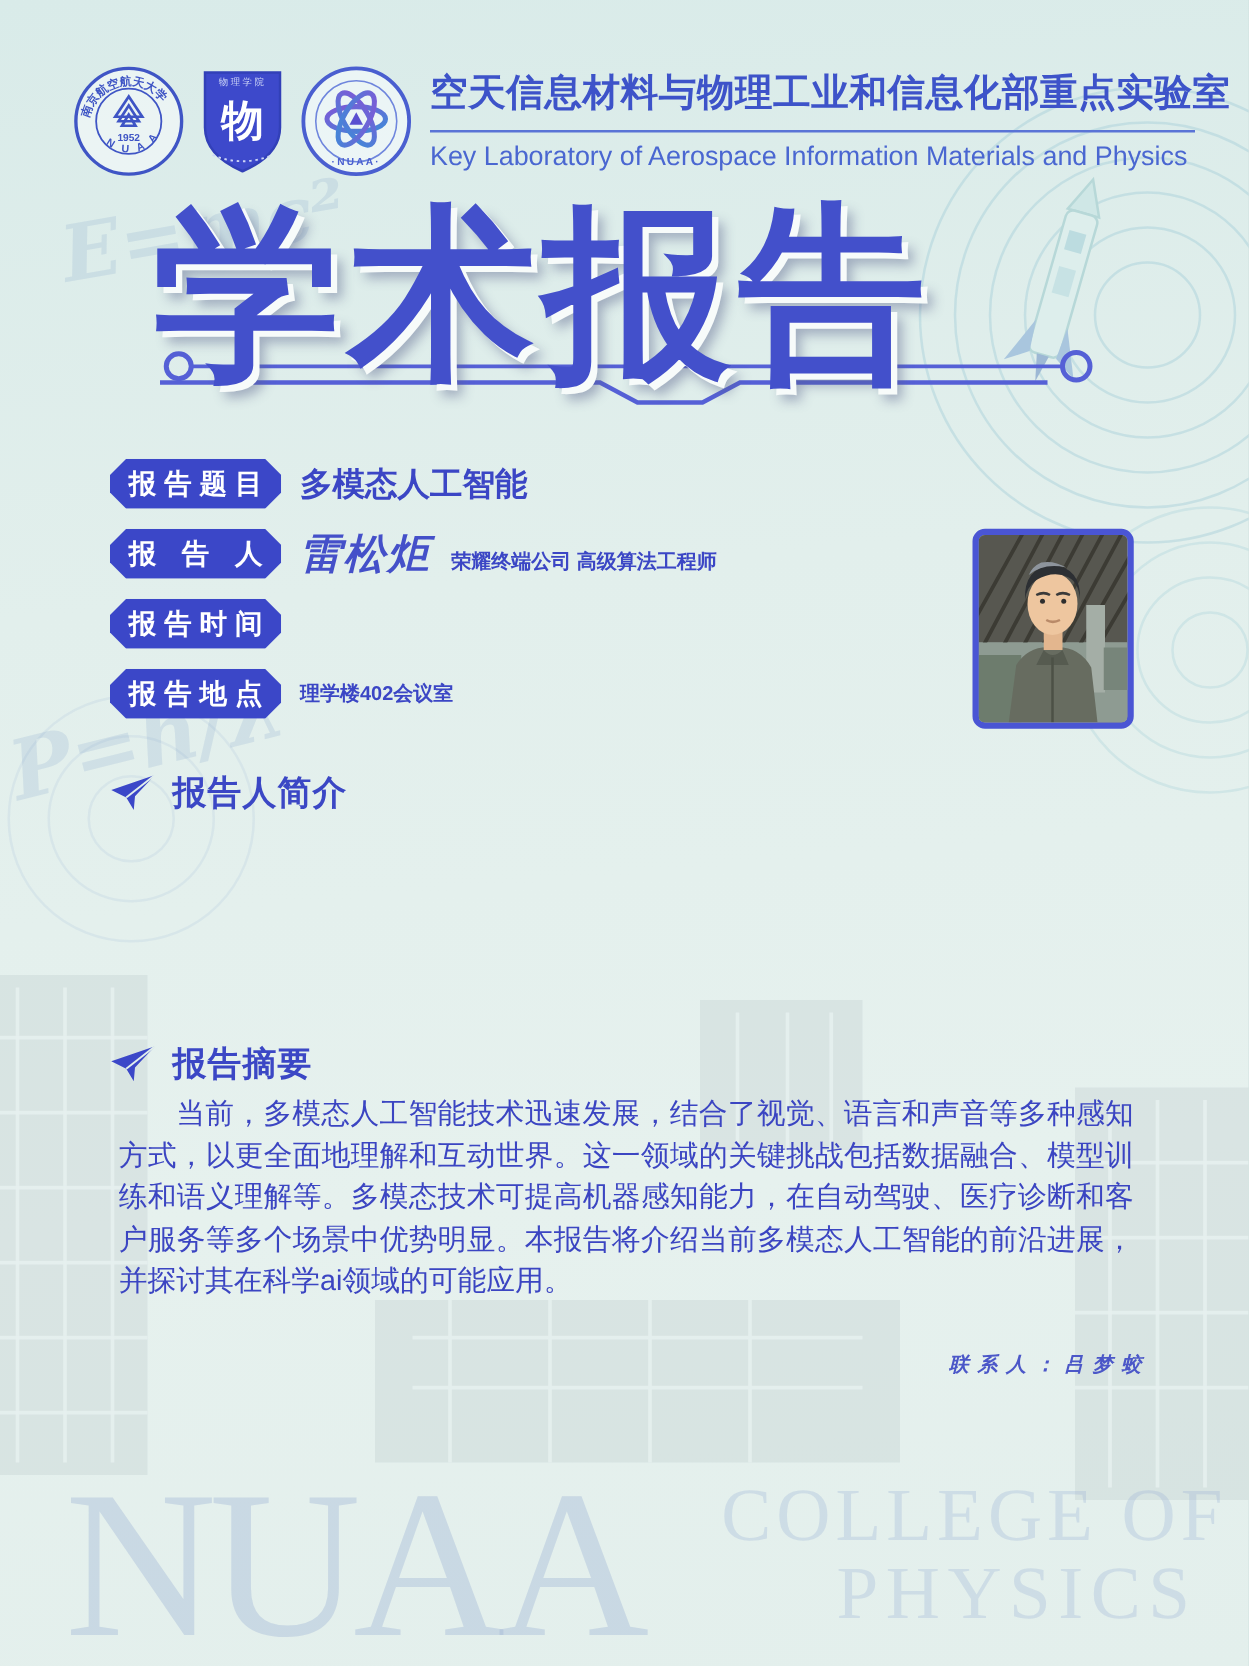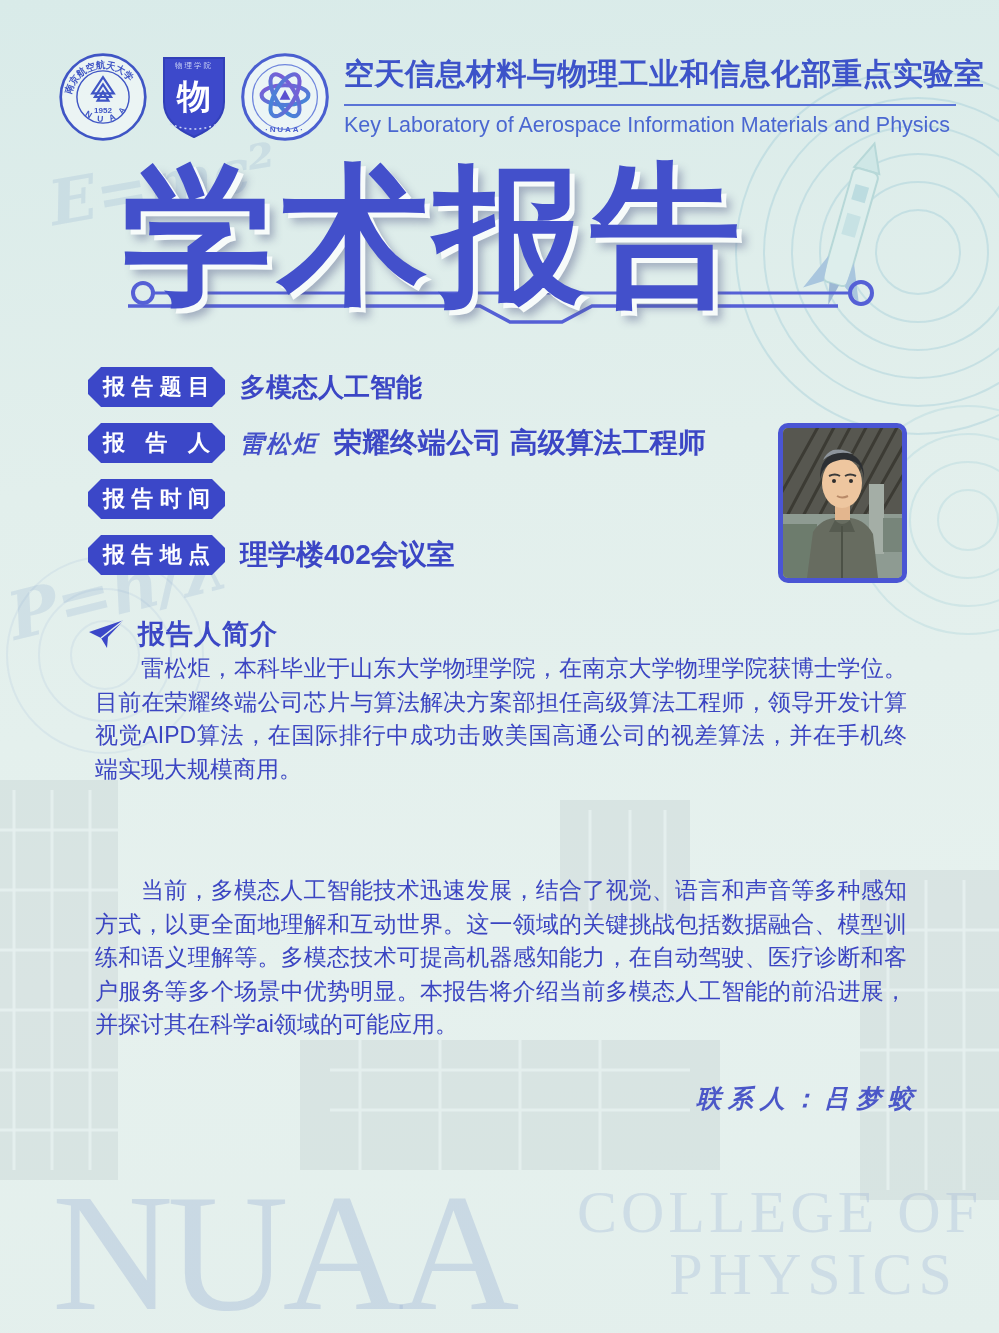--- a/index.html
+++ b/index.html
@@ -46,41 +46,41 @@
   
   .info{left:88px;top:367px;width:700px;z-index:3;display:flex;flex-direction:column;gap:16px;}
   .info-row{display:flex;align-items:center;height:40px;}
   .badge{width:137px;height:40px;flex:0 0 auto;background:#3b47c8;
     clip-path:polygon(13px 0,124px 0,137px 13px,137px 27px,124px 40px,13px 40px,0 27px,0 13px);
     display:flex;align-items:center;}
   .badge-text{display:block;width:100%;padding:0 15px;color:#fff;font-size:22px;
     font-weight:bold;text-align:justify;text-align-last:justify;line-height:40px;}
   .info-value{margin-left:15px;font-size:26px;font-weight:bold;color:#3b46c5;white-space:nowrap;}
   .script-name{font-family:Liberation Sans, sans-serif;font-style:italic;font-weight:bold;
-    font-size:24px;color:#4450c9;margin-right:16px;letter-spacing:2px;}
-  .val24{font-size:28px;}
+    font-size:33px;color:#4450c9;margin-right:16px;letter-spacing:2px;}
+  .val24{font-size:16px;}
 
   
   .photo{left:778px;top:423px;width:129px;height:160px;z-index:3;
     border:5px solid #4a55d4;border-radius:10px;box-sizing:border-box;overflow:hidden;background:#8c958f;}
 
   
   .sec-head{z-index:3;display:flex;align-items:center;gap:12px;justify-content:flex-end;}
   .sec-head .title{font-size:27px;font-weight:bold;color:#3b47c5;letter-spacing:1px;}
   .sec1{left:88px;top:616px;}
   .sec2{left:88px;top:833px;}
   .para{z-index:3;width:812px;font-size:23px;line-height:33.6px;color:#3b45c2;
     text-align:justify;text-indent:2em;font-weight:500;}
   .p1{left:95px;top:652px;}
   .p2{left:95px;top:874px;}
 
   
   .contact{left:0;top:1082px;width:920px;text-align:right;z-index:3;
     font-family:"DejaVu Serif",serif;font-style:italic;font-weight:bold;
-    font-size:25px;letter-spacing:7px;color:#4b57c8;}
+    font-size:16px;letter-spacing:7px;color:#4b57c8;}
 </style>
 </head>
 <body>
 
 <div class="poster">
 
   <svg class="abs bg-svg" width="999" height="1333" aria-hidden="true">
 
     <g stroke="rgba(148,199,213,0.35)" fill="none" stroke-width="2">
       <circle cx="918" cy="252" r="42"></circle>
@@ -257,21 +257,27 @@
     </svg>
   </div>
 
   <div class="abs sec-head sec1">
     <svg width="38" height="34" viewBox="0 0 38 34">
       <path d="M1 15 L36 3 L20 20 L19 31 L13 21 Z" fill="#3b47c8"></path>
       <path d="M36 3 L13 21" stroke="#e2efec" stroke-width="1.5"></path>
     </svg>
     <span class="title">报告人简介</span>
   </div>
-  <div class="abs para p1">雷松炬，本科毕业于山东大学物理学院，在南京大学物理学院获博士学位。目前在荣耀终端公司芯片与算法解决方案部担任高级算法工程师，领导开发计算视觉AIPD算法，在国际排行中成功击败美国高通公司的视差算法，并在手机终端实现大规模商用。</div>
-
+
+  <div class="abs sec-head sec2">
+    <svg width="38" height="34" viewBox="0 0 38 34">
+      <path d="M1 15 L36 3 L20 20 L19 31 L13 21 Z" fill="#3b47c8"></path>
+      <path d="M36 3 L13 21" stroke="#e2efec" stroke-width="1.5"></path>
+    </svg>
+    <span class="title">报告摘要</span>
+  </div>
   <div class="abs para p2">当前，多模态人工智能技术迅速发展，结合了视觉、语言和声音等多种感知方式，以更全面地理解和互动世界。这一领域的关键挑战包括数据融合、模型训练和语义理解等。多模态技术可提高机器感知能力，在自动驾驶、医疗诊断和客户服务等多个场景中优势明显。本报告将介绍当前多模态人工智能的前沿进展，并探讨其在科学ai领域的可能应用。</div>
 
   <div class="abs contact">
     <span>联系人：</span><span>吕梦蛟</span>
   </div>
 
 </div>
 
 </body></html>

